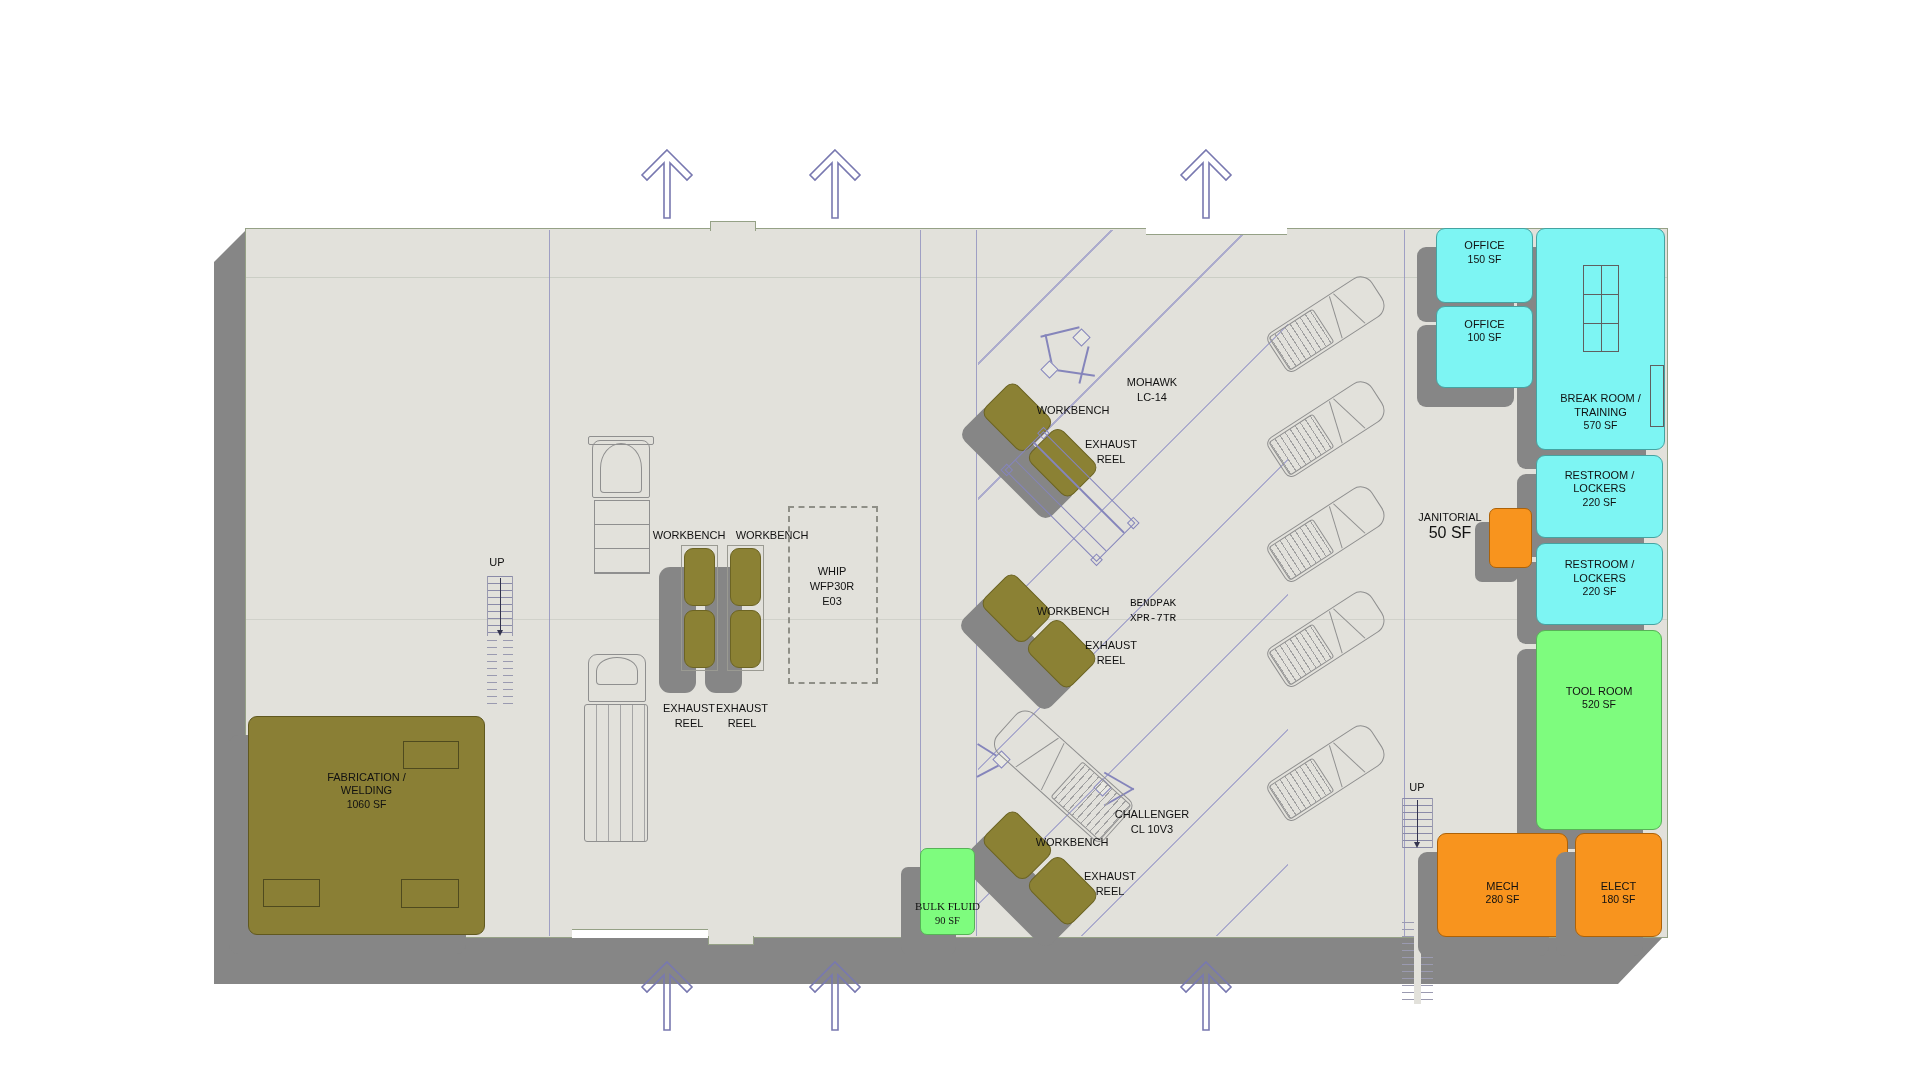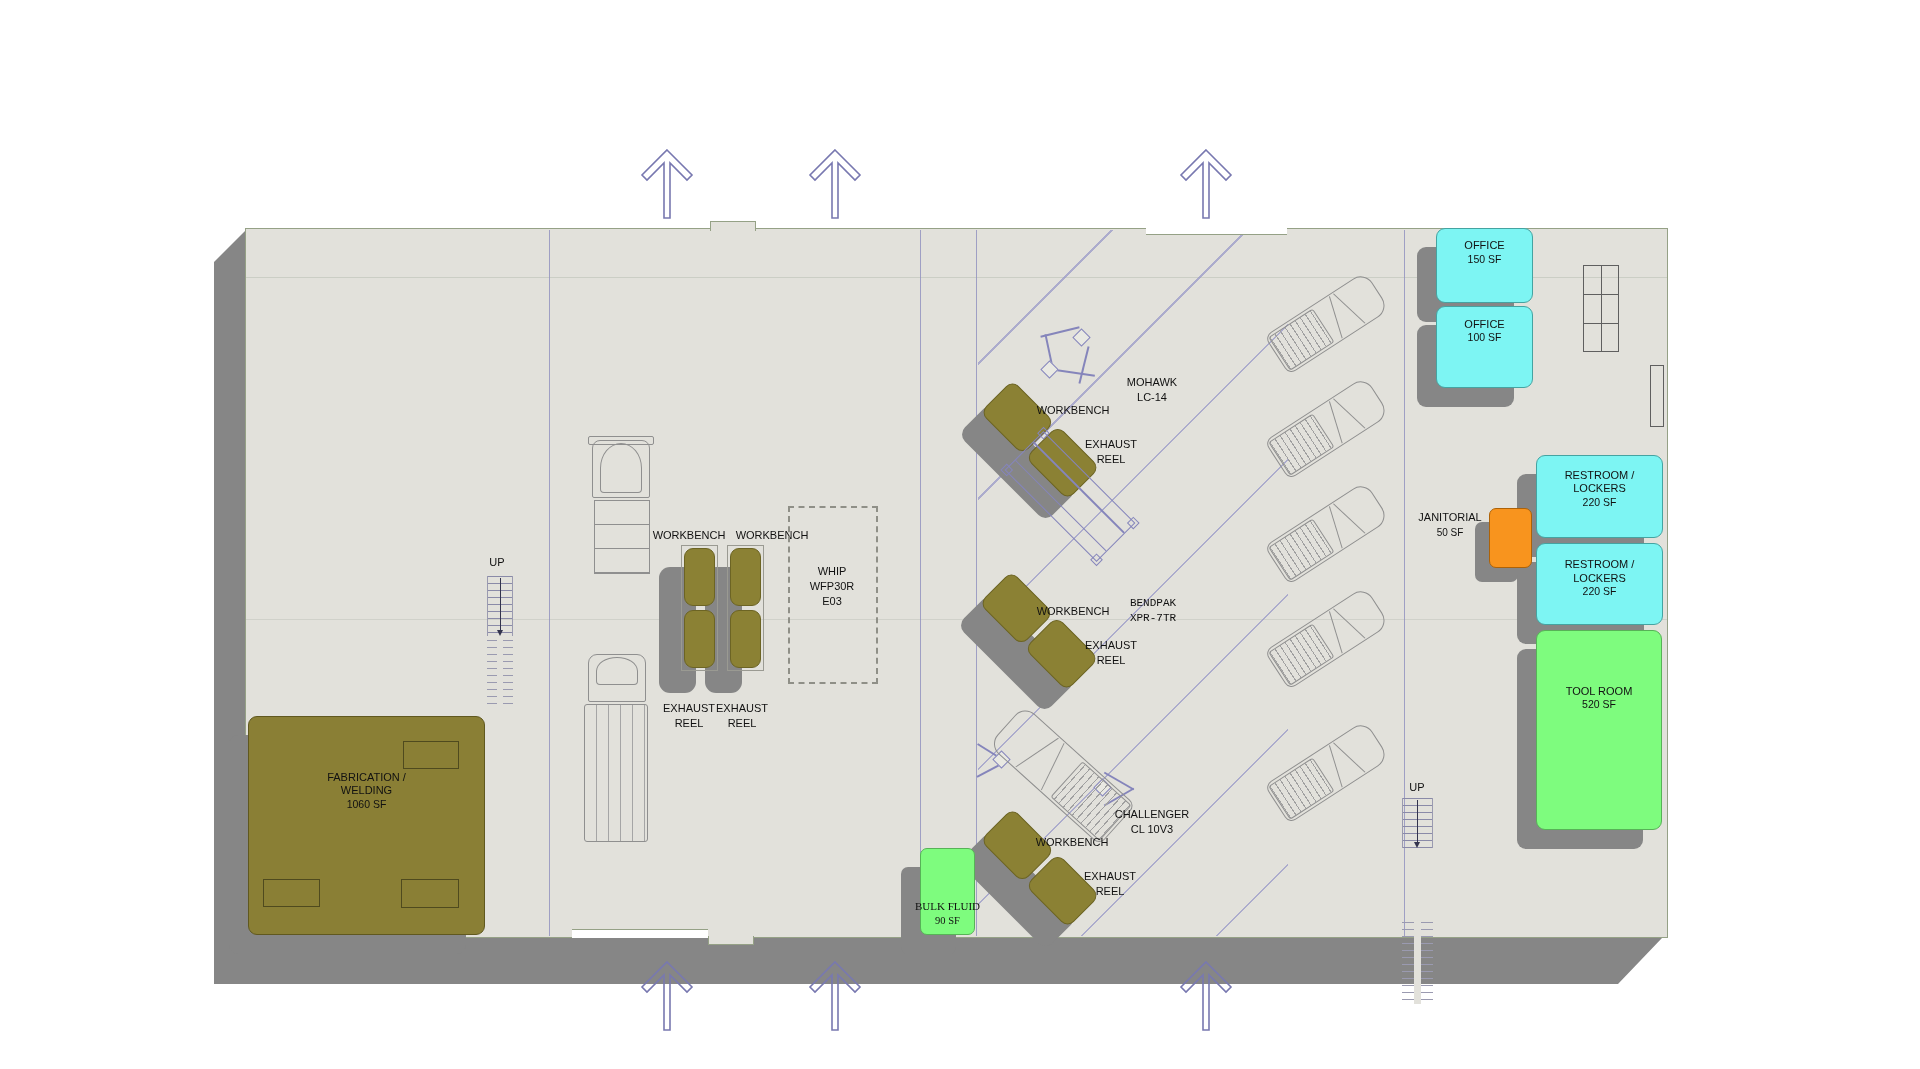--- a/index.html
+++ b/index.html
@@ -273,20 +273,26 @@
       <div class="win1"></div>
       <div class="win2"></div>
     </div>
   <div class="pickup" style="left:1267px;top:749px;width:120px;height:46px;transform:rotate(-33deg);">
       <div class="body"></div>
       <div class="bed"></div>
       <div class="win1"></div>
       <div class="win2"></div>
     </div>
 
+  <div class="room cyan shdw" style="left:1536px;top:228px;width:129px;height:222px;">
+    <div class="tx" style="transform:translateY(73px);max-width:112px;">
+      <div class="nm">BREAK ROOM / TRAINING</div>
+      <div class="ar">570 SF</div>
+    </div>
+  </div>
   <div class="tablegrid" style="left:1583px;top:265px;width:36px;height:87px;"></div>
   <div class="counter" style="left:1650px;top:365px;width:14px;height:62px;"></div>
 
   <div class="room cyan shdw" style="left:1436px;top:228px;width:97px;height:75px;">
     <div class="tx" style="transform:translateY(-13px);">
       <div class="nm">OFFICE</div>
       <div class="ar">150 SF</div>
     </div>
   </div>
   <div class="room cyan shdw" style="left:1436px;top:306px;width:97px;height:82px;">
@@ -304,21 +310,21 @@
   </div>
   <div class="room cyan shdw" style="left:1536px;top:543px;width:127px;height:82px;">
     <div class="tx" style="transform:translateY(-6px);max-width:90px;">
       <div class="nm">RESTROOM / LOCKERS</div>
       <div class="ar">220 SF</div>
     </div>
   </div>
 
   <div class="lbl" style="left:1450px;top:510px;">
       <span>JANITORIAL</span>
-      <span style="font-size:10px;">50 SF</span>
+      <span style="font-size:16px;">50 SF</span>
     </div>
   <div class="room orange shdw-sm" style="left:1489px;top:508px;width:43px;height:60px;border-radius:7px;"></div>
 
   <div class="room green shdw" style="left:1536px;top:630px;width:126px;height:200px;">
     <div class="tx" style="transform:translateY(-32px);">
       <div class="nm">TOOL ROOM</div>
       <div class="ar">520 SF</div>
     </div>
   </div>
 
@@ -326,20 +332,32 @@
       <span>UP</span>
     </div>
   <div class="stair st-solid" style="left:1402px;top:798px;width:31px;height:50px;"></div>
   <div class="stair st-dash" style="left:1402px;top:852px;width:31px;height:82px;">
       <div class="gap"></div>
     </div>
   <div class="rail" style="left:1417px;top:800px;height:42px;"></div>
   <div class="railhead" style="left:1414px;top:842px;"></div>
 
 
+  <div class="room orange shdw" style="left:1437px;top:833px;width:131px;height:104px;">
+    <div class="tx" style="transform:translateY(8px);">
+      <div class="nm">MECH</div>
+      <div class="ar">280 SF</div>
+    </div>
+  </div>
+  <div class="room orange shdw" style="left:1575px;top:833px;width:87px;height:104px;">
+    <div class="tx" style="transform:translateY(8px);">
+      <div class="nm">ELECT</div>
+      <div class="ar">180 SF</div>
+    </div>
+  </div>
 
   <svg class="arrow" style="left:640px;top:148px;" width="54" height="72" viewBox="0 0 54 72">
       <path d="M27,2 L52,27 L47,32 L30,15 L30,70 L24,70 L24,15 L7,32 L2,27 Z" fill="none" stroke="#7878b0" stroke-width="1.6"></path>
     </svg>
   <svg class="arrow" style="left:808px;top:148px;" width="54" height="72" viewBox="0 0 54 72">
       <path d="M27,2 L52,27 L47,32 L30,15 L30,70 L24,70 L24,15 L7,32 L2,27 Z" fill="none" stroke="#7878b0" stroke-width="1.6"></path>
     </svg>
   <svg class="arrow" style="left:1179px;top:148px;" width="54" height="72" viewBox="0 0 54 72">
       <path d="M27,2 L52,27 L47,32 L30,15 L30,70 L24,70 L24,15 L7,32 L2,27 Z" fill="none" stroke="#7878b0" stroke-width="1.6"></path>
     </svg>

